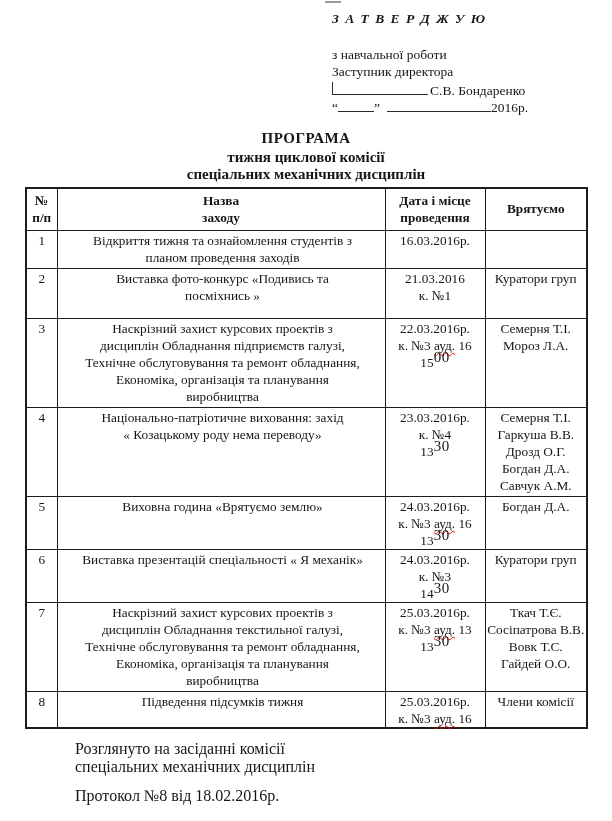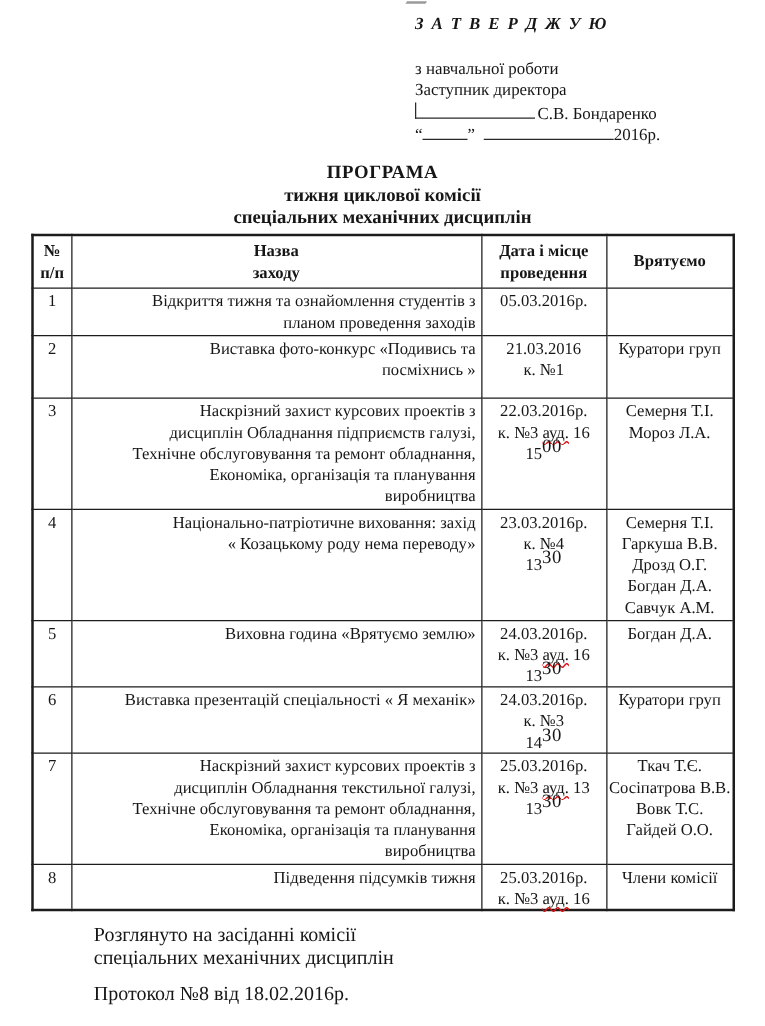--- a/index.html
+++ b/index.html
@@ -75,21 +75,21 @@
   }
   .program th {
     font-weight: bold;
     text-align: center;
     vertical-align: middle;
     line-height: 16.5px;
     padding: 4px 1px;
     white-space: pre-line;
   }
   td.c-num  { text-align: center; padding-top: 1px; }
-  td.c-name { text-align: right; padding: 1px 4px 2px 7px; white-space: pre-line; }
+  td.c-name { text-align: center; padding: 1px 4px 2px 7px; white-space: pre-line; }
   td.c-date { text-align: center; padding-top: 1px; }
   td.c-exec { text-align: center; padding: 1px 1px 2px; white-space: pre-line; }
   tr.r2 td { height: 50px; }
   .misspell {
     text-decoration: underline wavy #e01010 1px;
     text-decoration-skip-ink: none;
     text-underline-offset: 2px;
   }
   .program sup {
     font-size: 15px;
@@ -142,21 +142,21 @@
 проведення</th>
         <th>Врятуємо</th>
       </tr>
     </thead>
     <tbody>
       <tr class="r1">
         <td class="c-num">1</td>
         <td class="c-name">Відкриття тижня та ознайомлення студентів з
 планом проведення заходів</td>
         <td class="c-date">
-          <div>05.03.2016р.</div>
+          <div>16.03.2016р.</div>
         </td>
         <td class="c-exec"></td>
       </tr>
       <tr class="r2">
         <td class="c-num">2</td>
         <td class="c-name">Виставка фото-конкурс «Подивись та
 посміхнись »</td>
         <td class="c-date">
           <div>21.03.2016</div>
           <div><span>к. №1</span></div>

